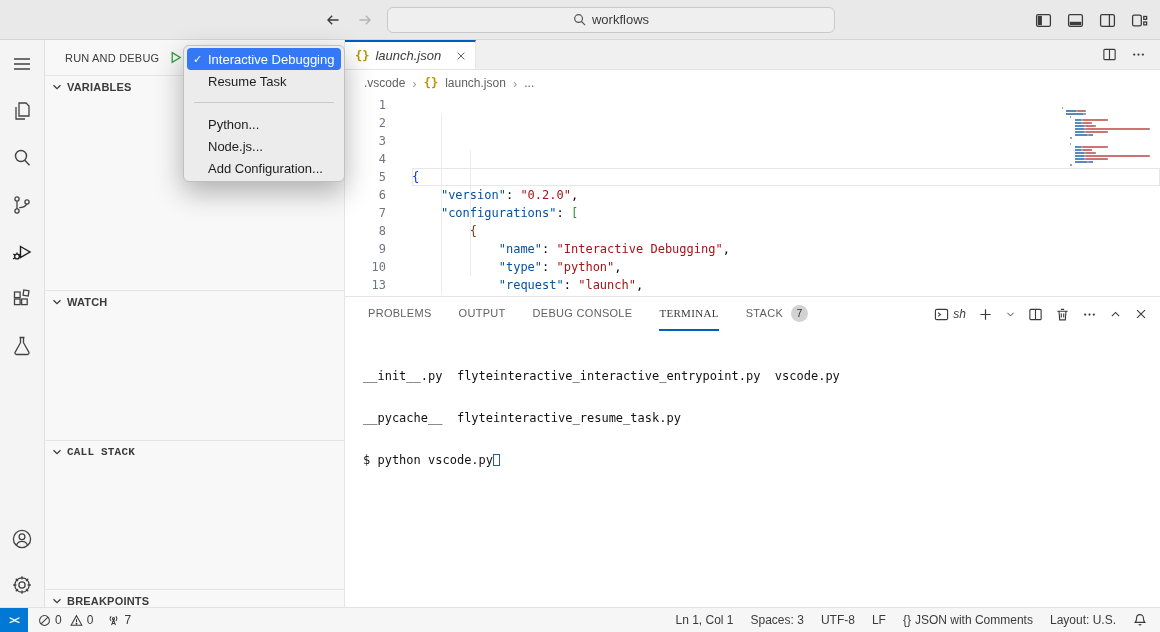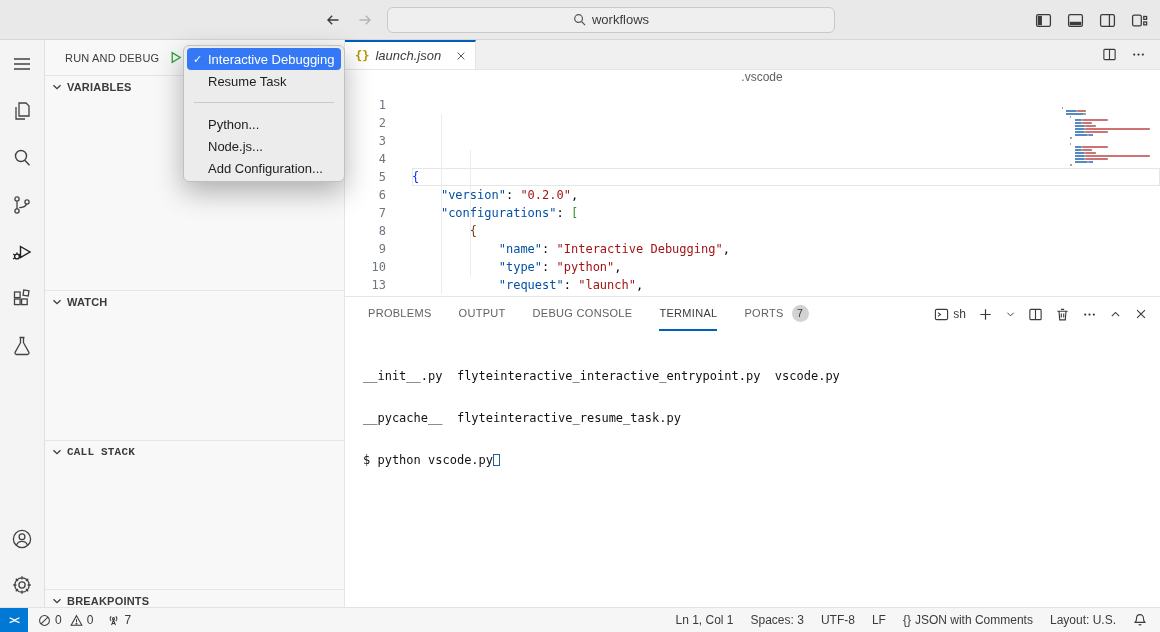--- a/index.html
+++ b/index.html
@@ -42,21 +42,21 @@
 
   .tabbar { height:30px; background:#f0f0f0; border-bottom:1px solid #e5e5e5; display:flex; align-items:stretch; }
   .tab { width:131px; background:#ffffff; border-top:2px solid #005fb8; border-right:1px solid #e5e5e5;
     display:flex; align-items:center; gap:6px; padding:0 8px 0 10px; cursor:pointer; }
   .json-braces { color:#b89500; font-weight:bold; font-size:12px; font-family:"DejaVu Sans Mono",monospace; }
   .tab-label { font-size:13px; font-style:italic; color:#3b3b3b; flex:1; }
   .tab-close { color:#5a5a5a; cursor:pointer; }
   .tabbar-actions { margin-left:auto; display:flex; align-items:center; gap:14px; padding-right:14px; color:#3b3b3b; }
 
   .breadcrumb { height:26px; background:#fff; display:flex; align-items:center; gap:7px; padding-left:19px;
-    font-size:12px; color:#616161;flex-direction:column; }
+    font-size:12px; color:#616161; }
   .bc-sep { color:#9d9d9d; font-size:13px; }
 
   .code-wrap { flex:1; display:flex; position:relative; background:#fff; overflow:hidden;
     font-family:"DejaVu Sans Mono",monospace; font-size:12px; line-height:18px; }
   .gutter { width:67px; flex:none; text-align:right; padding-right:26px; color:#6e7681; cursor:pointer; }
   .code { flex:1; white-space:pre; color:#010409; position:relative; cursor:text; }
   .code-line { height:18px; }
   .code-line.current { box-shadow:inset 0 0 0 1px #e6e6e6; }
   .tok-k { color:#0451a5; } .tok-s { color:#a31515; } .tok-kw { color:#0000ff; }
   .tok-b1 { color:#0431fa; } .tok-b2 { color:#319331; } .tok-b3 { color:#7b3814; } .tok-p { color:#010409; }
@@ -68,25 +68,25 @@
   .mm-tok.tok-kw { background:#4466dd; }
   .mm-tok.tok-p, .mm-tok.tok-b1, .mm-tok.tok-b2, .mm-tok.tok-b3 { background:#8a8a8a; }
   .mm-tok.ws { visibility:hidden; }
 
   
   .panel { height:311px; flex:none; border-top:1px solid #e5e5e5; background:#fff; display:flex; flex-direction:column; }
   .panel-header { height:34px; flex:none; display:flex; align-items:stretch; padding:0 12px 0 23px; }
   .p-tabs { display:flex; gap:27px; }
   .p-tab { display:flex; align-items:center; gap:8px; font-size:11px; letter-spacing:.3px; color:#616161;
     border-bottom:2px solid transparent; cursor:pointer; }
-  .p-tab.active { color:#3b3b3b; border-bottom-color:#005fb8; }
+  .p-tab.active { color:#3b3b3b; border-bottom-color:#005fb8;font-family:Liberation Serif, serif; }
   .p-badge { min-width:17px; height:17px; border-radius:9px; background:#d2d2d2; color:#333;
     display:flex; align-items:center; justify-content:center; font-size:10.5px; }
   .p-actions { margin-left:auto; display:flex; align-items:center; gap:12px; color:#3b3b3b; }
-  .p-act { display:flex; align-items:flex-start; gap:4px; cursor:pointer; }
+  .p-act { display:flex; align-items:flex-start; gap:4px; cursor:pointer;font-style:italic; }
   .shell-label { font-size:12px; color:#3b3b3b; }
   .terminal { flex:1; font-family:"DejaVu Sans Mono",monospace; font-size:12px; line-height:14px;
     color:#121212; padding:10px 0 0 18px; white-space:pre; cursor:text; }
   .term-cursor { display:inline-block; width:7px; height:12px; border:1px solid #2b5d9b; vertical-align:-2px; }
 
   
   .statusbar { height:25px; background:#f6f6f6; border-top:1px solid #e2e2e2; display:flex; align-items:center;
     font-size:12px; color:#3b3b3b; }
   .remote-ind { width:28px; height:100%; background:#0078d4; color:#fff; display:flex; align-items:center;
     justify-content:center; font-size:10px; font-weight:bold; letter-spacing:-1px; cursor:pointer; }
@@ -362,21 +362,21 @@
           <span class="p-tab">
               <span>OUTPUT</span>
             </span>
           <span class="p-tab">
               <span>DEBUG CONSOLE</span>
             </span>
           <span class="p-tab active">
               <span>TERMINAL</span>
             </span>
           <span class="p-tab">
-            <span>PORTS</span>
+            <span>STACK</span>
             <span class="p-badge">7</span>
           </span>
         </div>
         <div class="p-actions">
           <span class="p-act">
             <span>
               <svg width="15" height="15" viewBox="0 0 16 16" fill="none" stroke="currentColor" stroke-width="1.2">
                   <rect x="1.5" y="2.5" width="13" height="11" rx="1.5"></rect>
                   <path d="M4.3 6l2.6 2-2.6 2"></path>
                 </svg>

